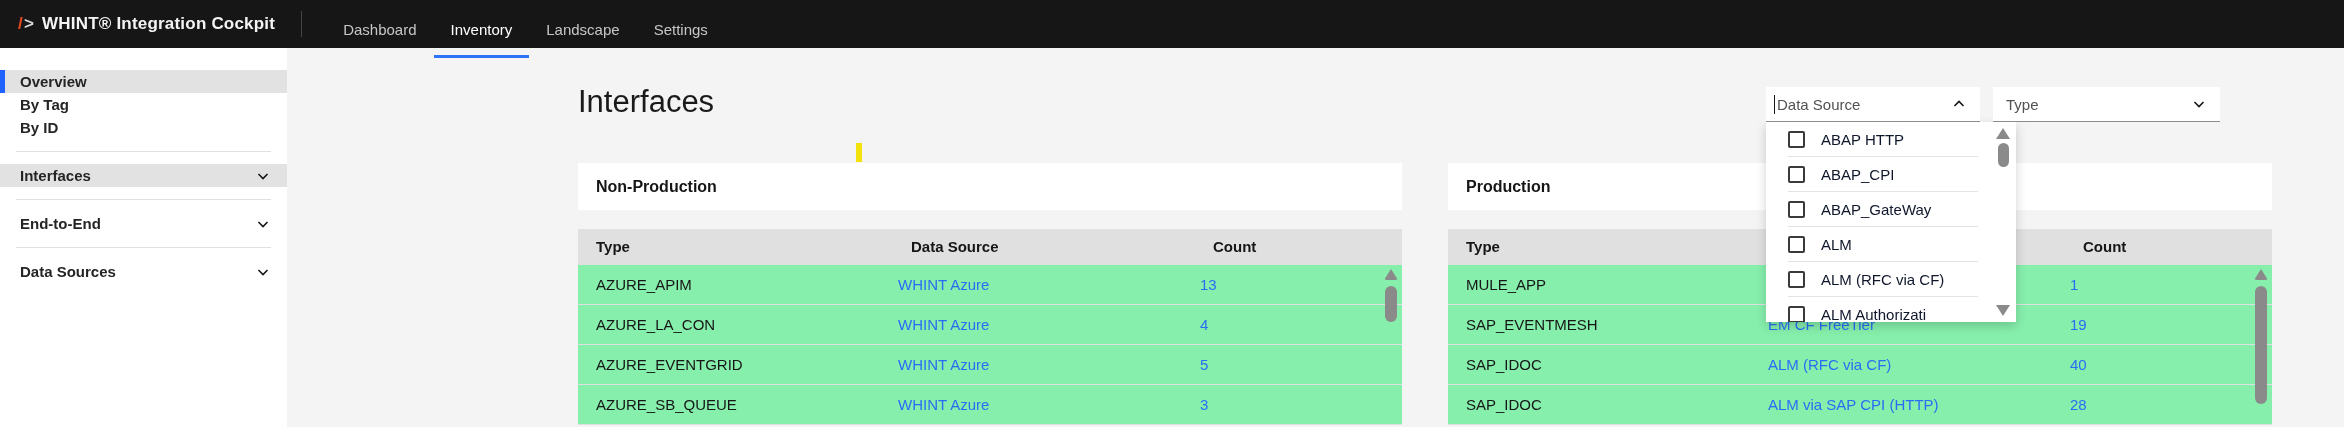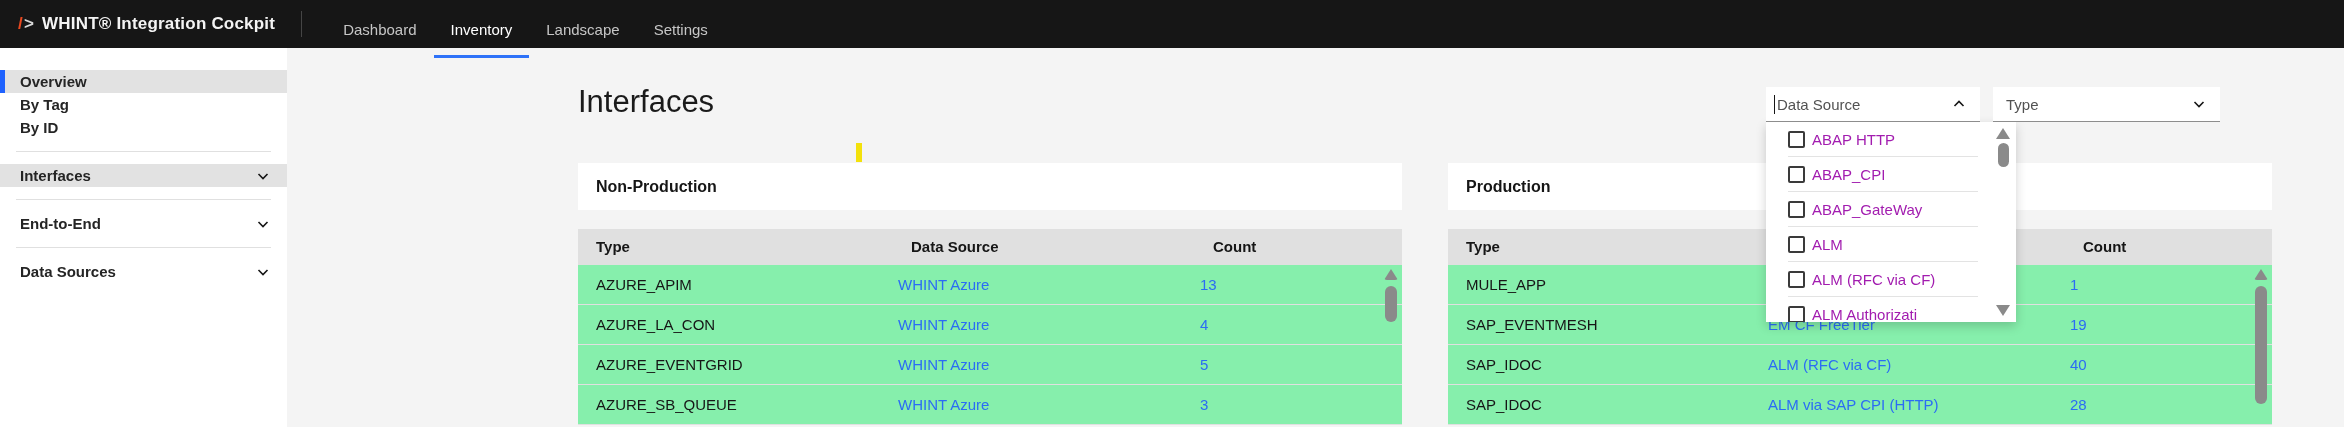--- a/index.html
+++ b/index.html
@@ -88,21 +88,21 @@
   
   .dropdown { position:absolute; left:1766px; top:122px; width:250px; height:200px;
               background:#ffffff; box-shadow:0 4px 10px rgba(0,0,0,.18);
               overflow:hidden; z-index:5; }
   .opt { position:relative; height:35px; display:flex; align-items:center;
          padding-left:22px; cursor:pointer; }
   .opt:not(:last-child)::after { content:""; position:absolute; left:22px; right:38px;
          bottom:0; height:1px; background:#e3e3e3; }
   .checkbox { width:17px; height:17px; border:2px solid #3a3a3a; border-radius:2px;
               background:#fff; flex:0 0 auto; }
-  .opt-label { margin-left:7px; font-size:15px; color:#a21caf; white-space:nowrap; }
+  .opt-label { margin-left:16px; font-size:15px; color:#0f172a; white-space:nowrap; }
   .dd-scroll { position:absolute; right:5px; top:6px; width:16px; height:190px; }
   .dd-arrow-up { width:0; height:0; margin:0 auto;
                  border-left:7px solid transparent; border-right:7px solid transparent;
                  border-bottom:11px solid #8a8a8a; }
   .dd-thumb { width:11px; height:24px; margin:4px auto 0; border-radius:6px; background:#8a8a8a; }
   .dd-arrow-down { position:absolute; bottom:2px; left:1px; width:0; height:0;
                  border-left:7px solid transparent; border-right:7px solid transparent;
                  border-top:11px solid #8a8a8a; }
 
   svg.chevron { stroke:#161616; stroke-width:1.6; fill:none; }

